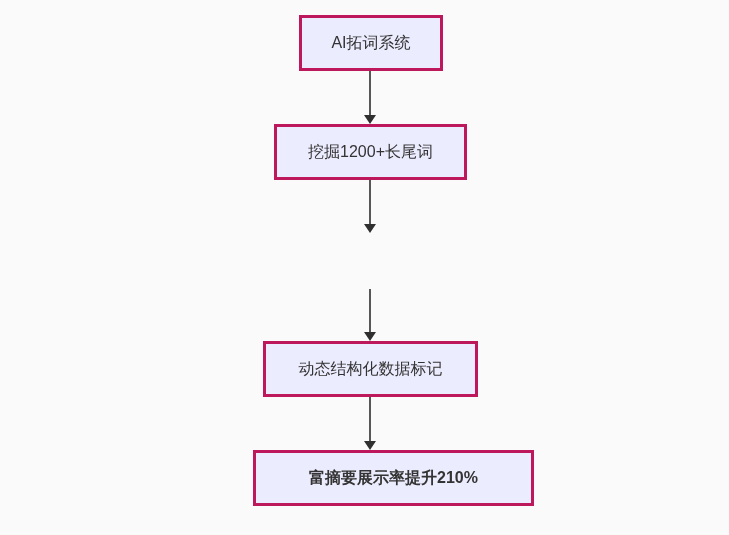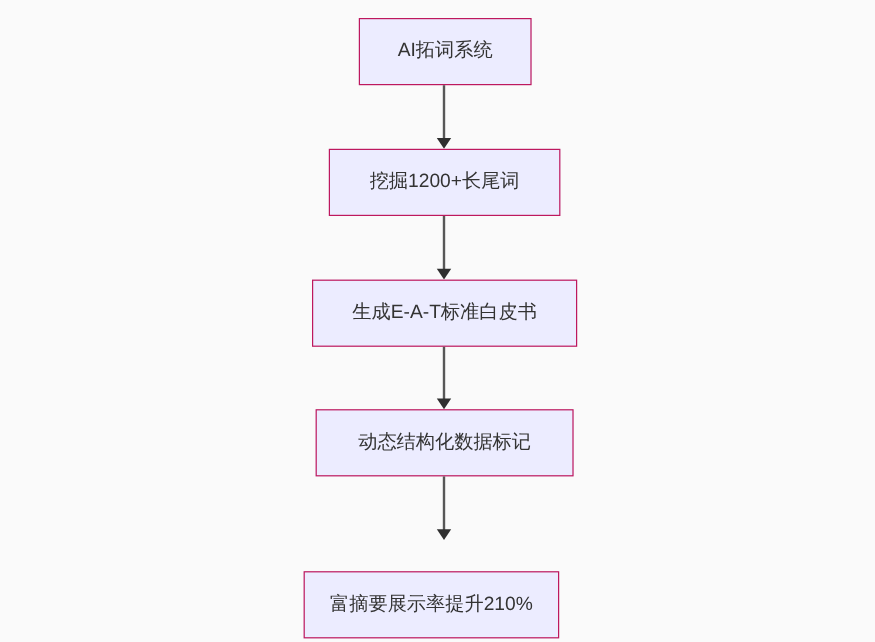--- a/index.html
+++ b/index.html
@@ -13,35 +13,35 @@
     position: relative;
     width: 729px;
     height: 535px;
     background: #fafafa;
     overflow: hidden;
   }
   .node {
     position: absolute;
     box-sizing: border-box;
     background: #ececff;
-    border: 1px solid #be185d;
+    border: 3px solid #be185d;
     color: #333333;
     font-size: 16px;
     line-height: 1.2;
     display: flex;
     align-items: center;
     justify-content: center;
     text-align: center;
     white-space: nowrap;
   }
   #node-0 { left: 299px; top: 15px;  width: 144px; height: 56px; }
   #node-1 { left: 274px; top: 124px; width: 193px; height: 56px; align-items: center; }
   #node-2 { left: 260px; top: 233px; width: 221px; height: 56px; }
   #node-3 { left: 263px; top: 341px; width: 215px; height: 56px; }
-  #node-4 { left: 253px; top: 476px; width: 213px; height: 56px; }
+  #node-4 { left: 253px; top: 450px; width: 281px; height: 56px; font-weight: bold; }
 
   .edge {
     position: absolute;
     left: 364px;
     width: 13px;
   }
   #edge-0 { top: 71px;  height: 53px; }
   #edge-1 { top: 180px; height: 53px; }
   #edge-2 { top: 289px; height: 52px; }
   #edge-3 { top: 397px; height: 53px; }
@@ -81,23 +81,20 @@
 
   <div class="node" id="node-1">
     <span>挖掘1200+长尾词</span>
   </div>
 
   <div class="edge" id="edge-1">
     <div class="edge-line"></div>
     <div class="edge-head"></div>
   </div>
 
-  <div class="node" id="node-2">
-    <span>生成E-A-T标准白皮书</span>
-  </div>
 
   <div class="edge" id="edge-2">
     <div class="edge-line"></div>
     <div class="edge-head"></div>
   </div>
 
   <div class="node" id="node-3">
     <span>动态结构化数据标记</span>
   </div>
 

